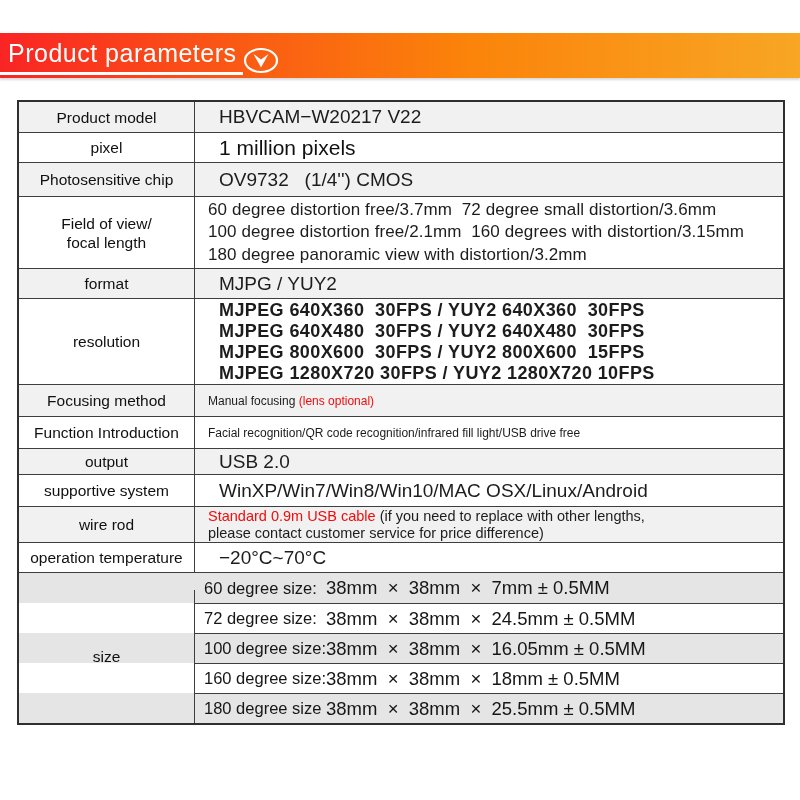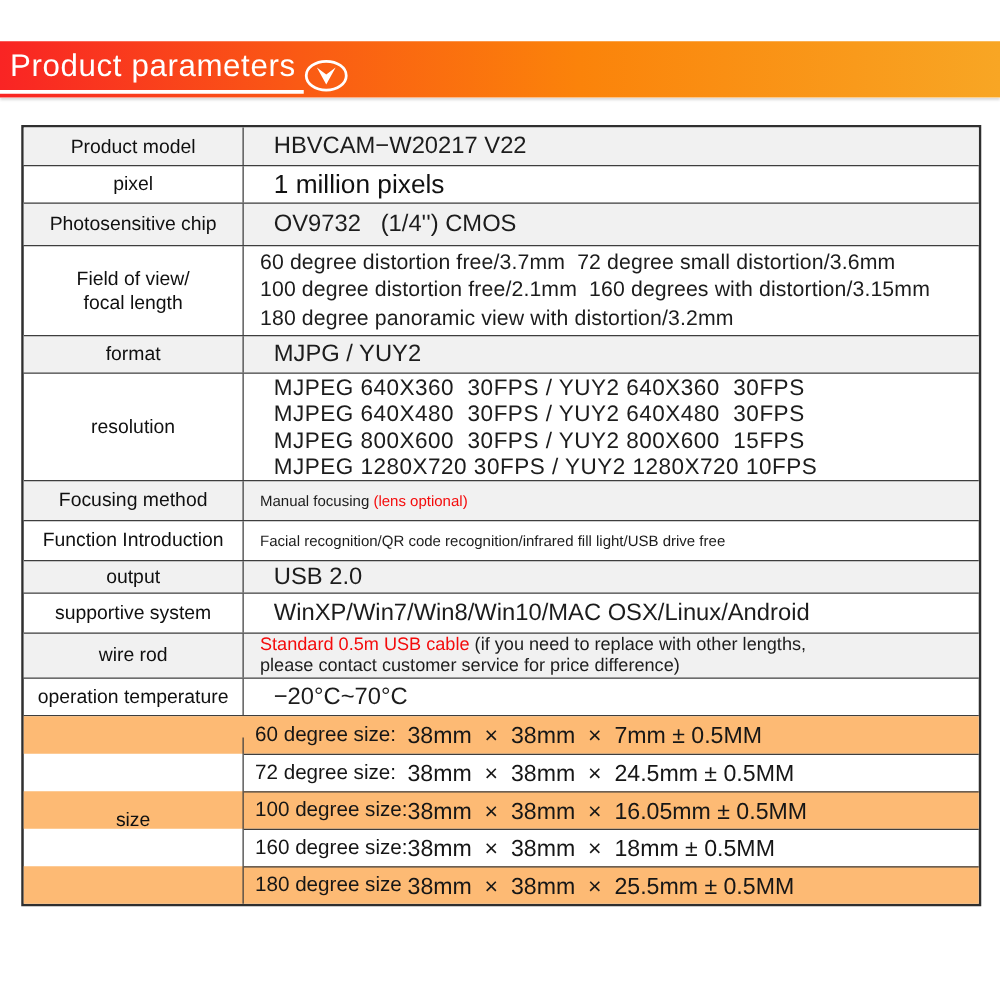--- a/index.html
+++ b/index.html
@@ -43,28 +43,28 @@
   .cell-value.tight { padding-left: 13px; }
 
   .h30 { height: 30px; } .h34 { height: 34px; } .h96 { height: 72px; }
   .h86 { height: 86px; } .h32 { height: 32px; } .h26 { height: 26px; }
   .h36 { height: 36px; }
 
   .v-big { font-size: 19px; }
   .v-pixel { font-size: 21px; color: #111; }
   .v-med { font-size: 12px; }
   .fov-line { font-size: 17px; line-height: 22.5px; letter-spacing: 0.1px; }
-  .res-line { font-size: 18px; line-height: 21px; letter-spacing: 0.4px; }
+  .res-line { font-size: 18px; line-height: 21px; letter-spacing: 0.4px; font-weight: bold; }
   .red { color: #f40b0b; }
   .wire-line { font-size: 14.5px; line-height: 17px; }
 
   
   .size-section { position: relative; display: block; }
   .size-subrow { display: flex; height: 30px; }
-  .size-subrow.gray { background: #fdba74; justify-content: center; }
+  .size-subrow.gray { background: #e5e5e5; justify-content: center; }
   .size-spacer { width: 176px; flex: 0 0 176px; }
   .size-value {
     flex: 1; display: flex; align-items: center; padding-left: 9px;
     white-space: pre-wrap;
   }
   .size-subrow + .size-subrow .size-value { border-top: 1.5px solid #3e3e3e; }
   .size-label-overlay {
     position: absolute; left: 0; top: 17px; bottom: 0; width: 176px;
     border-right: 1.5px solid #3e3e3e;
     display: flex; align-items: center; justify-content: center;
@@ -149,21 +149,21 @@
     </div>
 
     <div class="row h32">
       <div class="cell-label">supportive system</div>
       <div class="cell-value v-big">WinXP/Win7/Win8/Win10/MAC OSX/Linux/Android</div>
     </div>
 
     <div class="row gray h36">
       <div class="cell-label">wire rod</div>
       <div class="cell-value tight">
-        <span class="wire-line"><span class="red">Standard 0.5m USB cable</span><span> (if you need to replace with other lengths,</span></span>
+        <span class="wire-line"><span class="red">Standard 0.9m USB cable</span><span> (if you need to replace with other lengths,</span></span>
         <span class="wire-line">please contact customer service for price difference)</span>
       </div>
     </div>
 
     <div class="row h30">
       <div class="cell-label">operation temperature</div>
       <div class="cell-value v-big">−20°C~70°C</div>
     </div>
 
     <div class="row size-section">

